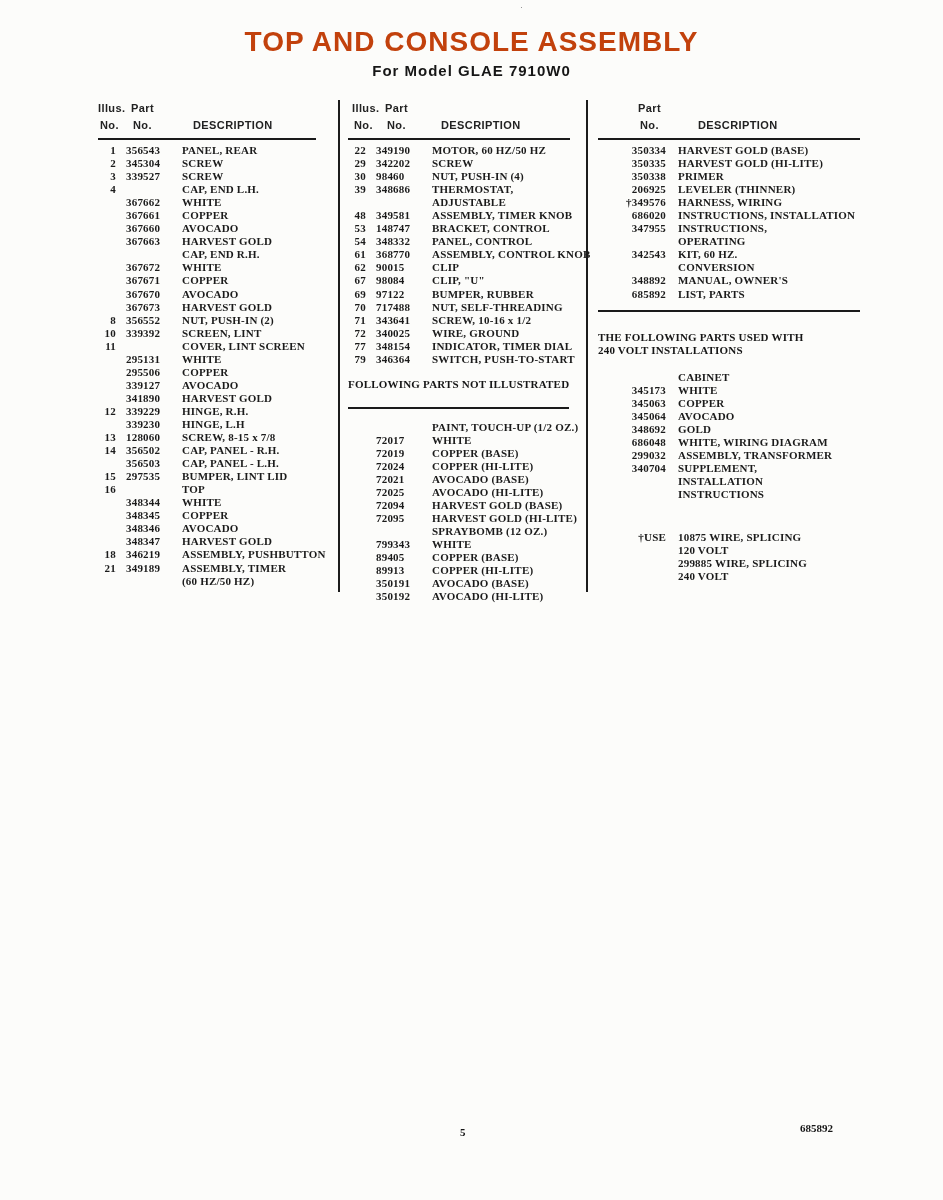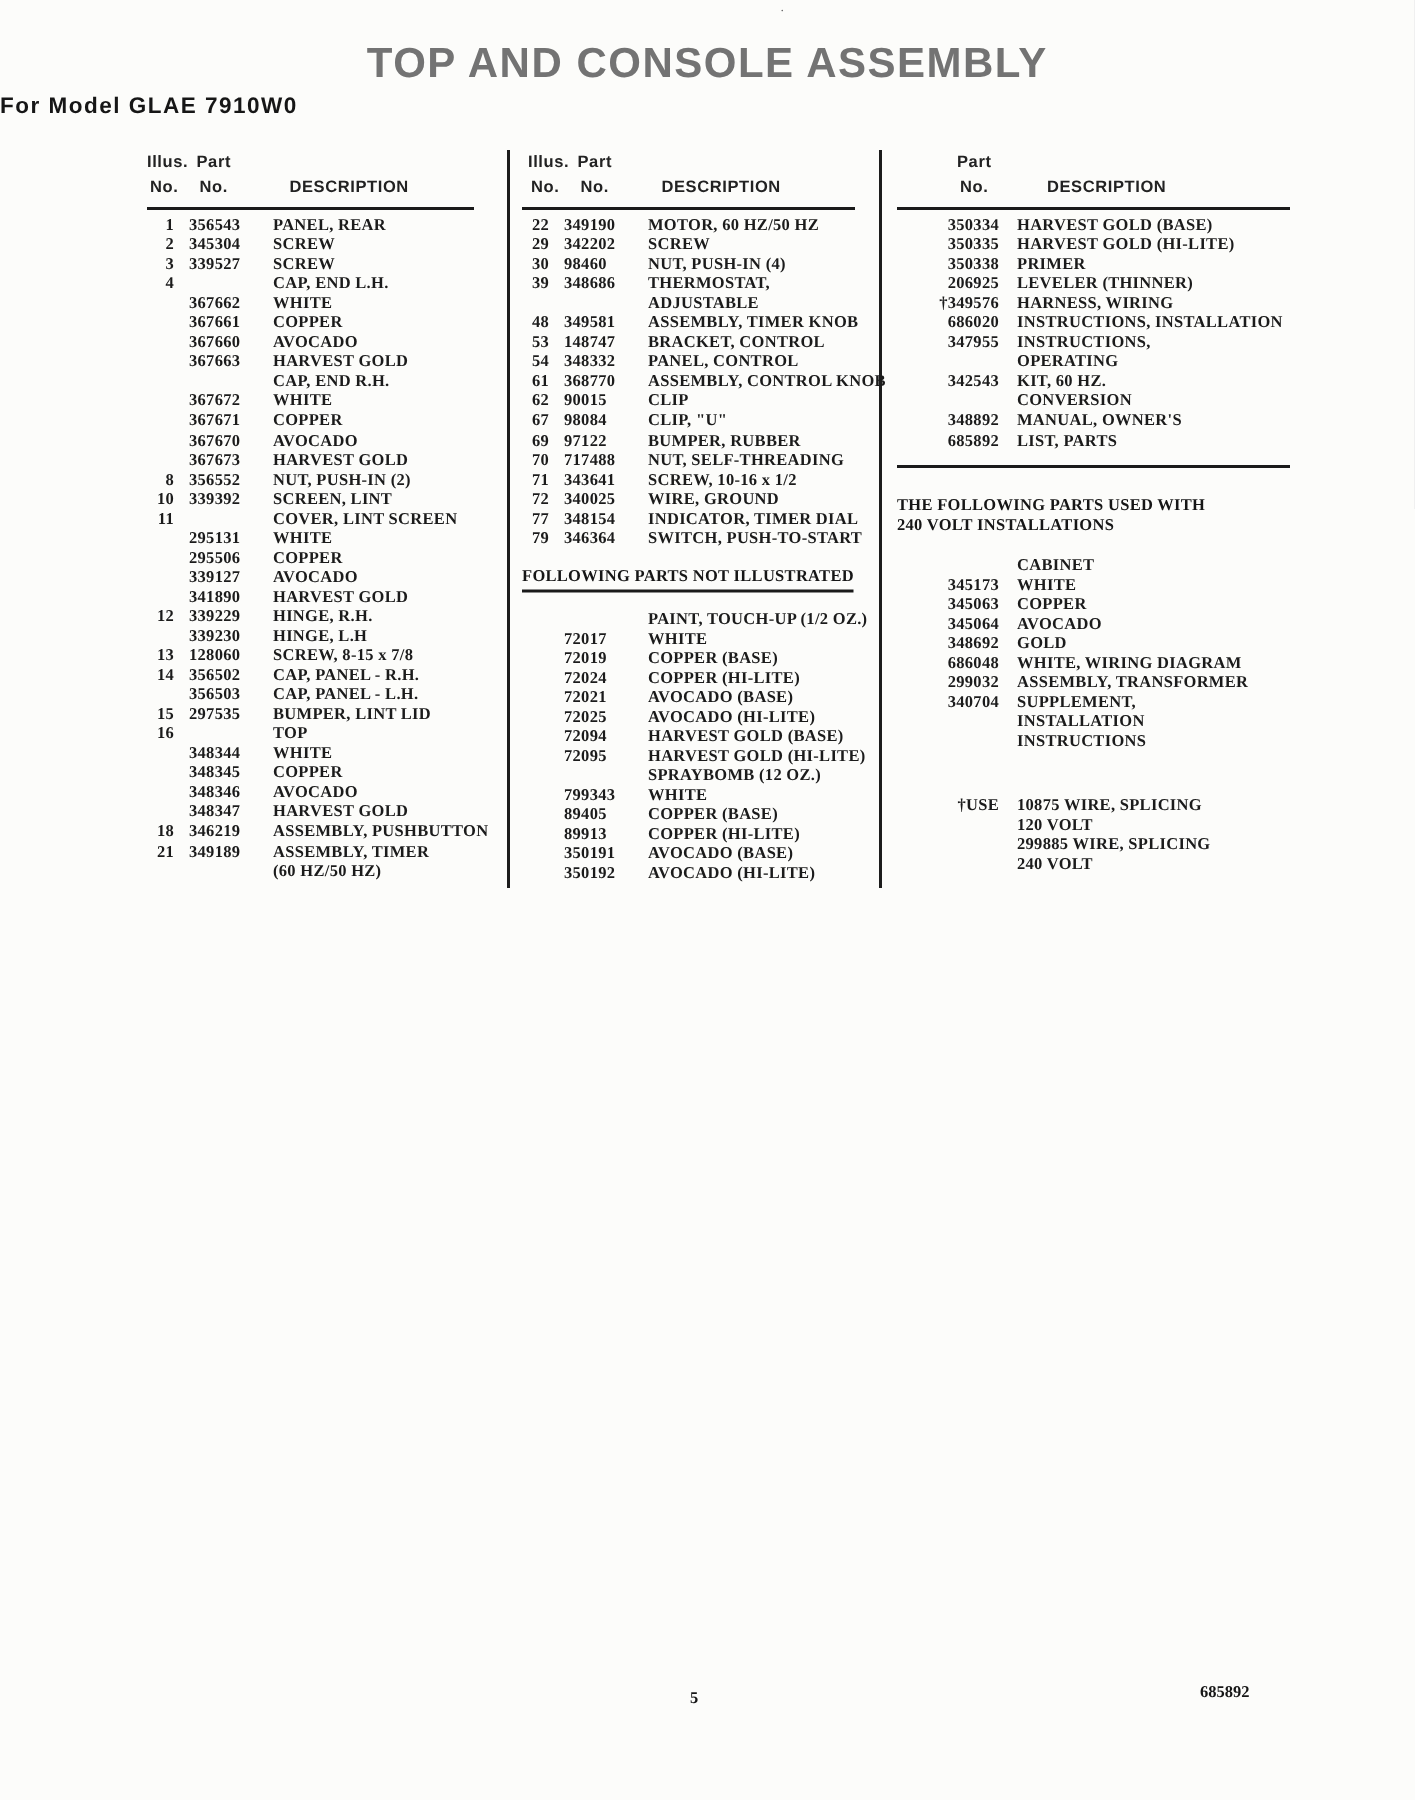--- a/index.html
+++ b/index.html
@@ -5,24 +5,24 @@
   html,body { margin:0; padding:0; background:#e8e8e8; }
   #page {
     position:relative; width:943px; height:1200px;
     background:#fcfcfa; color:#161616; overflow:hidden;
     font-family:"Liberation Serif", serif;
   }
   
   .title {
     position:absolute; top:26px; left:0; width:943px; text-align:center;
     font-family:"Liberation Sans", sans-serif; font-weight:bold;
-    font-size:28px; letter-spacing:1px; color:#737373;
+    font-size:28px; letter-spacing:1px; color:#c2410c;
   }
   .subtitle {
-    position:absolute; top:62px; left:0; width:943px; text-align:left;
+    position:absolute; top:62px; left:0; width:943px; text-align:center;
     font-family:"Liberation Sans", sans-serif; font-weight:bold;
     font-size:15px; letter-spacing:1px; color:#161616;
   }
   .top-mark { position:absolute; top:2px; left:520px; font-size:9px; color:#666; }
 
   
   .col { position:absolute; top:102px; }
   .col1 { left:98px;  width:218px; }
   .col2 { left:348px; width:222px; }
   .col3 { left:598px; width:262px; }
@@ -40,21 +40,21 @@
   .col3 .row { grid-template-columns:68px 1fr; column-gap:12px; }
   .cell {
     font-size:11px; font-weight:bold; letter-spacing:0.2px;
     white-space:nowrap; overflow:visible; color:#1b1b1b;
   }
   .cell-illus { text-align:right; }
   .col3 .cell-part { text-align:right; }
 
   .section-hdr { margin-top:10px; margin-bottom:12px; line-height:13px; }
   .section-hdr span {
-    display:inline-block; border-bottom:2px solid #1a1a1a; padding-bottom:2px;
+    display:inline-block; border-bottom:2px solid #1a1a1a; padding-bottom:16px;
     font-size:11px; font-weight:bold; letter-spacing:0.2px; white-space:nowrap;
   }
   .note-block {
     margin-top:9px; border-top:2px solid #1a1a1a; padding-top:19px;
     font-size:11px; font-weight:bold; letter-spacing:0.2px; line-height:13px;
     white-space:nowrap;
   }
   .rows-240 { margin-top:14px; }
   .rows-use { margin-top:30px; }
 

